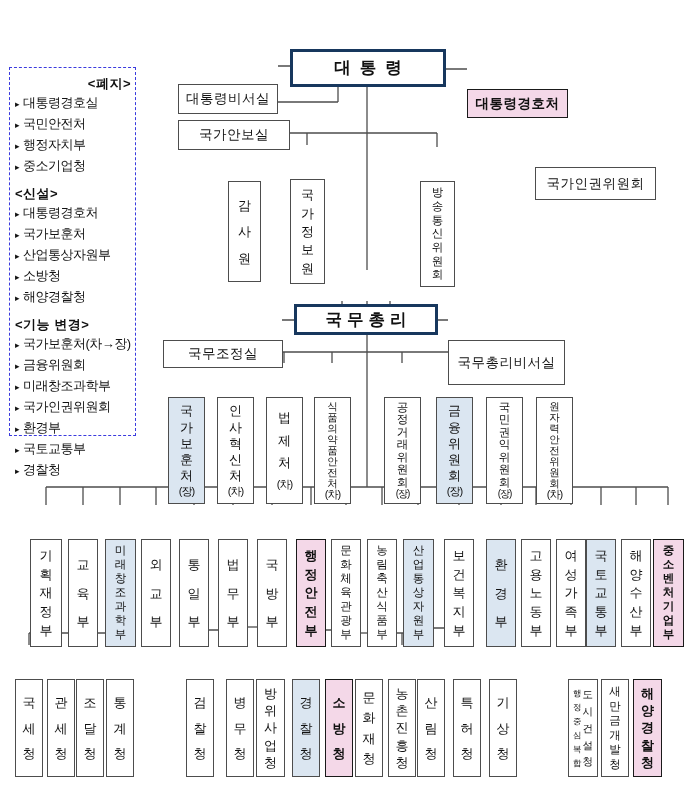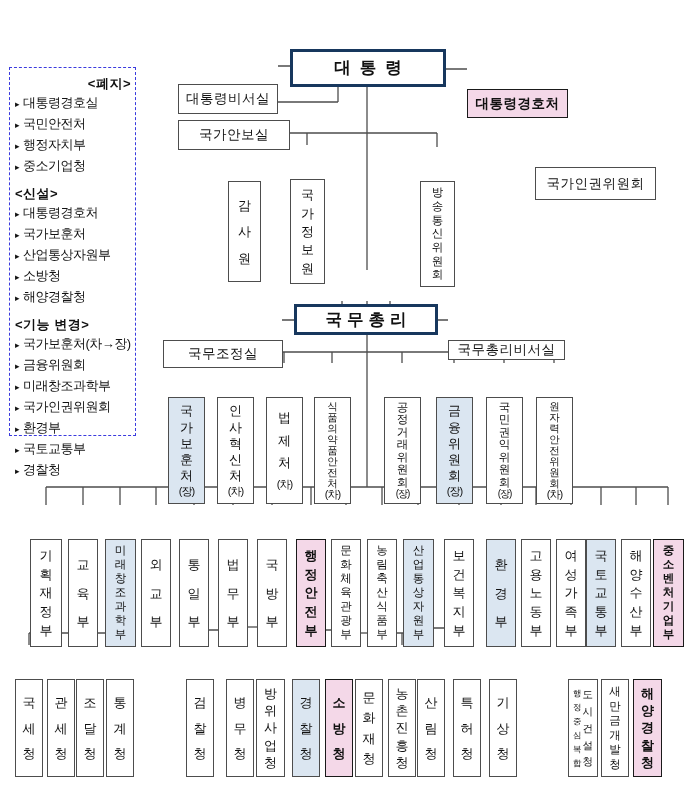--- a/index.html
+++ b/index.html
@@ -215,21 +215,21 @@
         <span class="ch">방</span>
         <span class="ch">송</span>
         <span class="ch">통</span>
         <span class="ch">신</span>
         <span class="ch">위</span>
         <span class="ch">원</span>
         <span class="ch">회</span>
       </div>
       <div class="node hbox primary" style="left: 294px; top: 270px; width: 144px; height: 31px; letter-spacing: 5px; text-indent: 5px;">국무총리</div>
       <div class="node hbox" style="left: 163px; top: 306px; width: 120px; height: 28px;">국무조정실</div>
-      <div class="node hbox" style="left: 448px; top: 306px; width: 117px; height: 20px;">국무총리비서실</div>
+      <div class="node hbox" style="left: 448px; top: 306px; width: 117px; height: 45px;">국무총리비서실</div>
       <div class="node vbox changed" style="left: 168px; top: 363px; width: 37px; height: 107px;">
         <span class="ch">국</span>
         <span class="ch">가</span>
         <span class="ch">보</span>
         <span class="ch">훈</span>
         <span class="ch">처</span>
         <span class="sfx">(장)</span>
       </div>
       <div class="node vbox" style="left: 217px; top: 363px; width: 37px; height: 107px;">
         <span class="ch">인</span>

